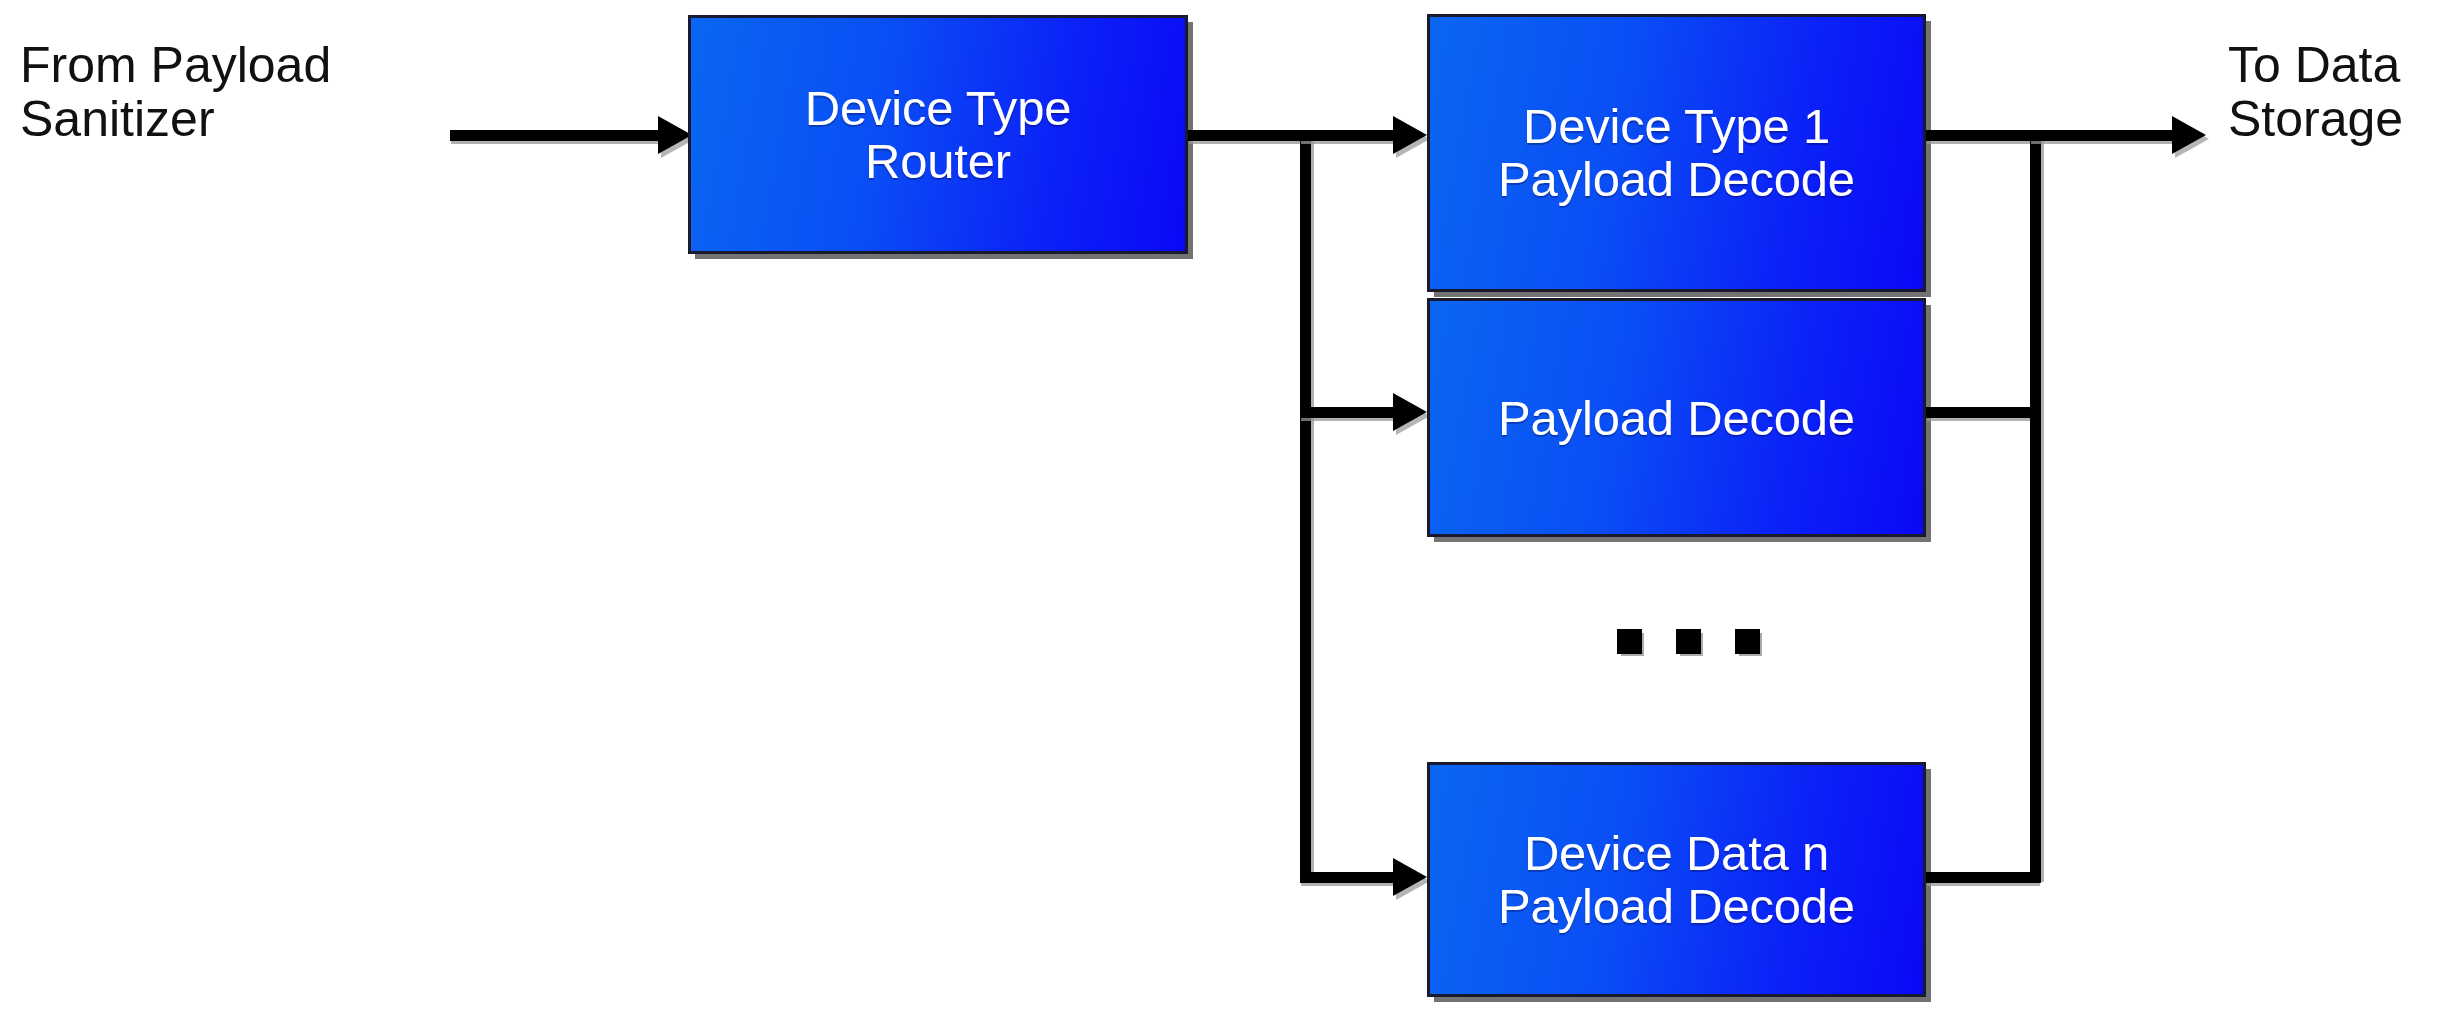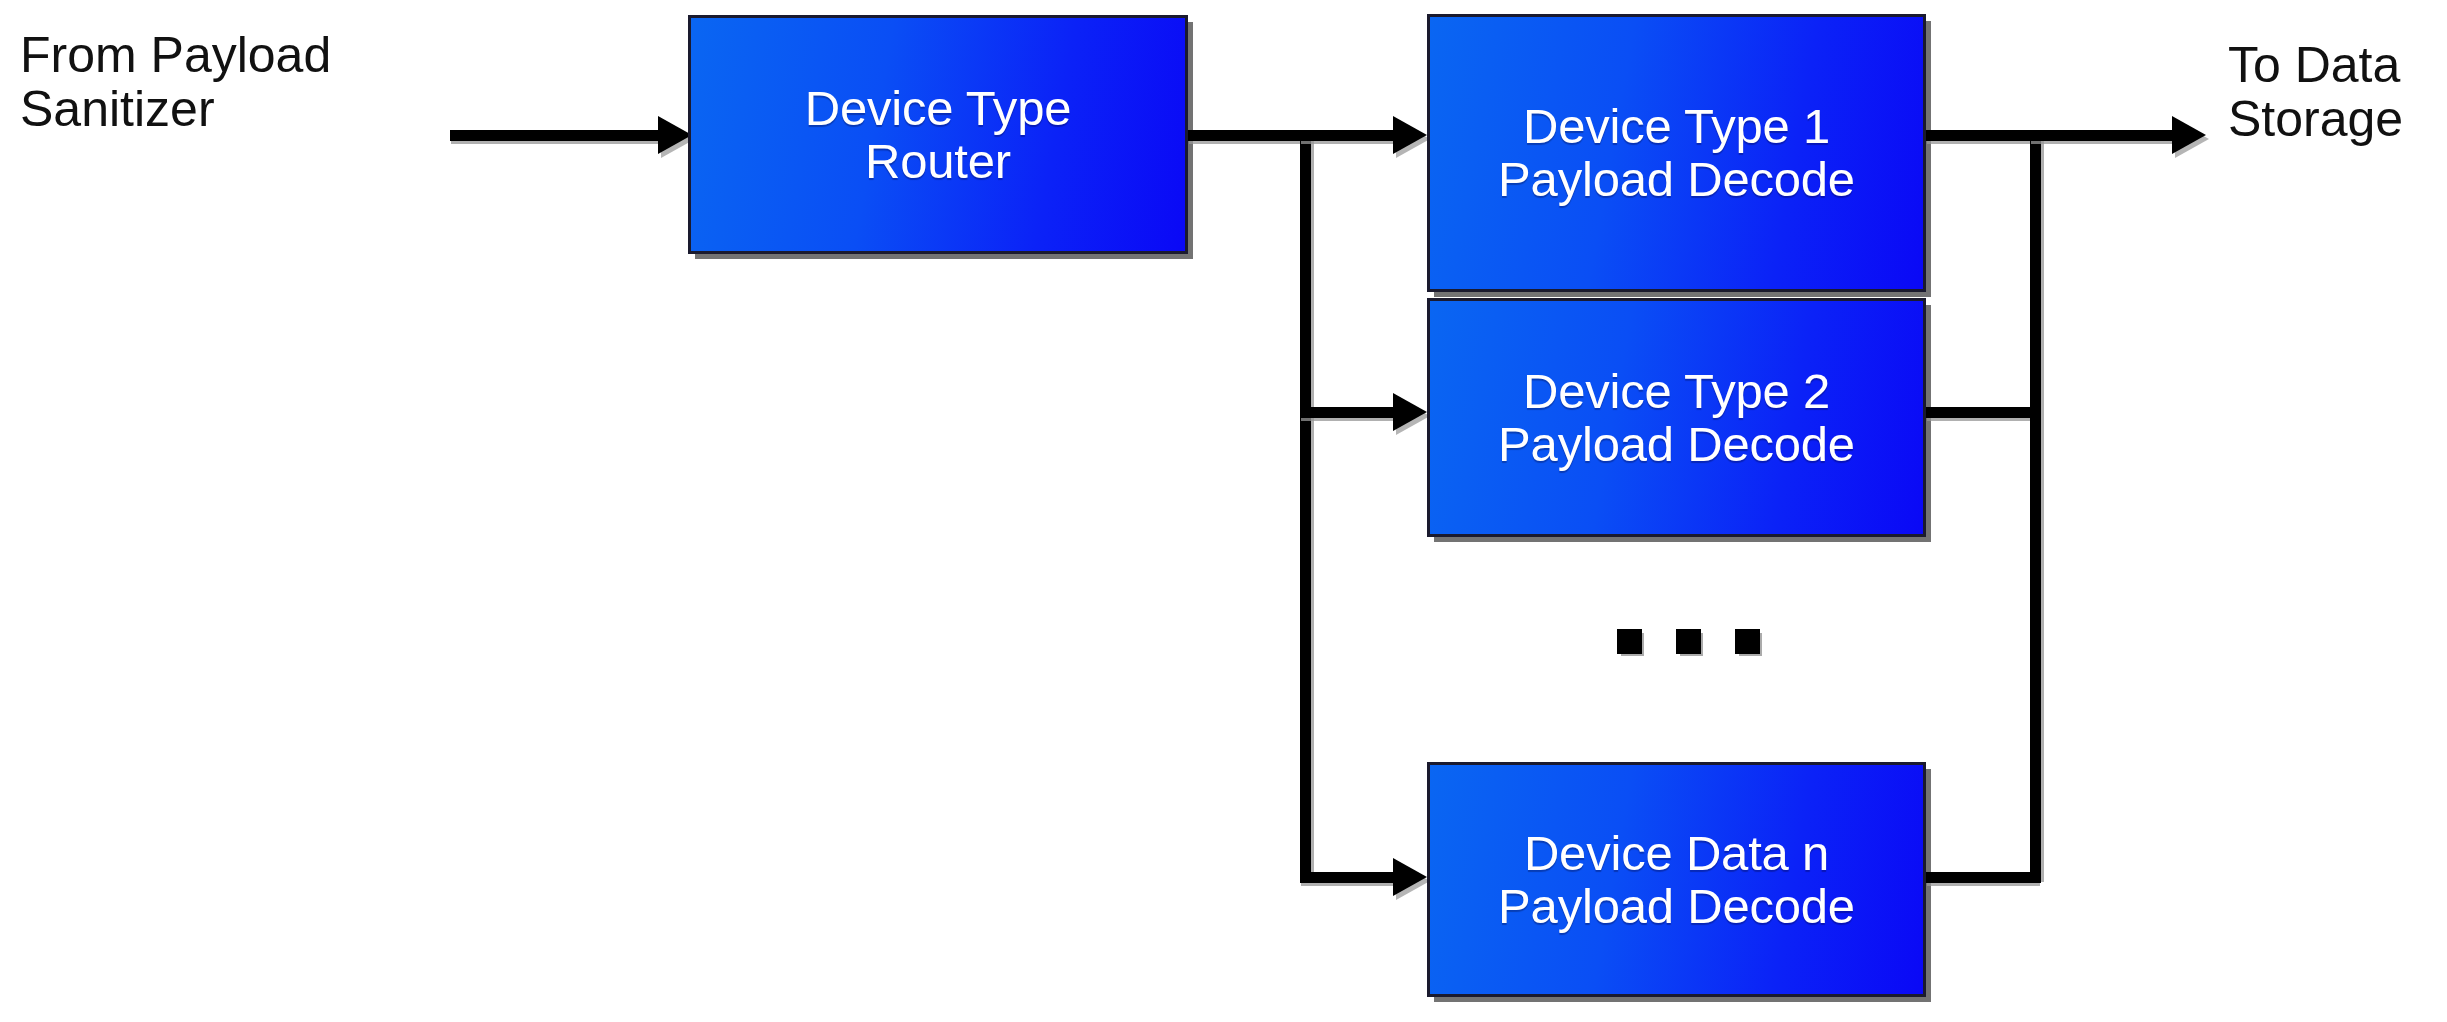--- a/index.html
+++ b/index.html
@@ -59,21 +59,21 @@
   
   .dots{position:absolute;display:flex;gap:34px;}
   .dots span{display:block;width:25px;height:25px;background:#000000;
              box-shadow:3px 3px 0 -1px rgba(150,150,150,.8);}
 </style>
 </head>
 <body>
 
 <div id="stage">
 
-  <div class="ext-label" style="left:20px;top:28px;width:290px;">
+  <div class="ext-label" style="left:20px;top:38px;width:290px;">
     <span class="l">From Payload</span>
     <span class="r">Sanitizer</span>
   </div>
 
   <div class="wire h" style="left:450px;top:130px;width:212px;"></div>
   <div class="arrowhead" style="left:658px;top:116px;"></div>
 
   <div class="node" style="left:688px;top:15px;width:500px;height:239px;">
     <div class="node-label">
       <span class="l1">Device Type</span>
@@ -96,21 +96,20 @@
 
   <div class="node" style="left:1427px;top:14px;width:499px;height:278px;">
     <div class="node-label">
       <span class="l1">Device Type 1</span>
       <span class="l2">Payload Decode</span>
     </div>
   </div>
 
   <div class="node" style="left:1427px;top:298px;width:499px;height:239px;">
     <div class="node-label">
-      <span class="l1">Device Type 2</span>
       <span class="l2">Payload Decode</span>
     </div>
   </div>
 
   <div class="node" style="left:1427px;top:762px;width:499px;height:235px;">
     <div class="node-label">
       <span class="l1">Device Data n</span>
       <span class="l2">Payload Decode</span>
     </div>
   </div>

